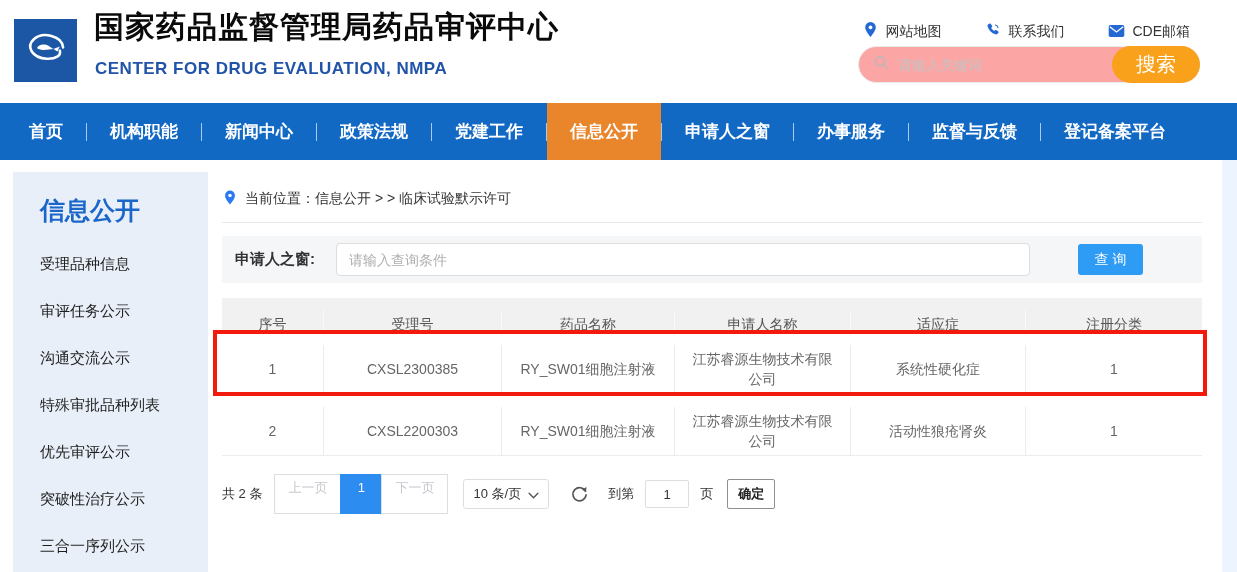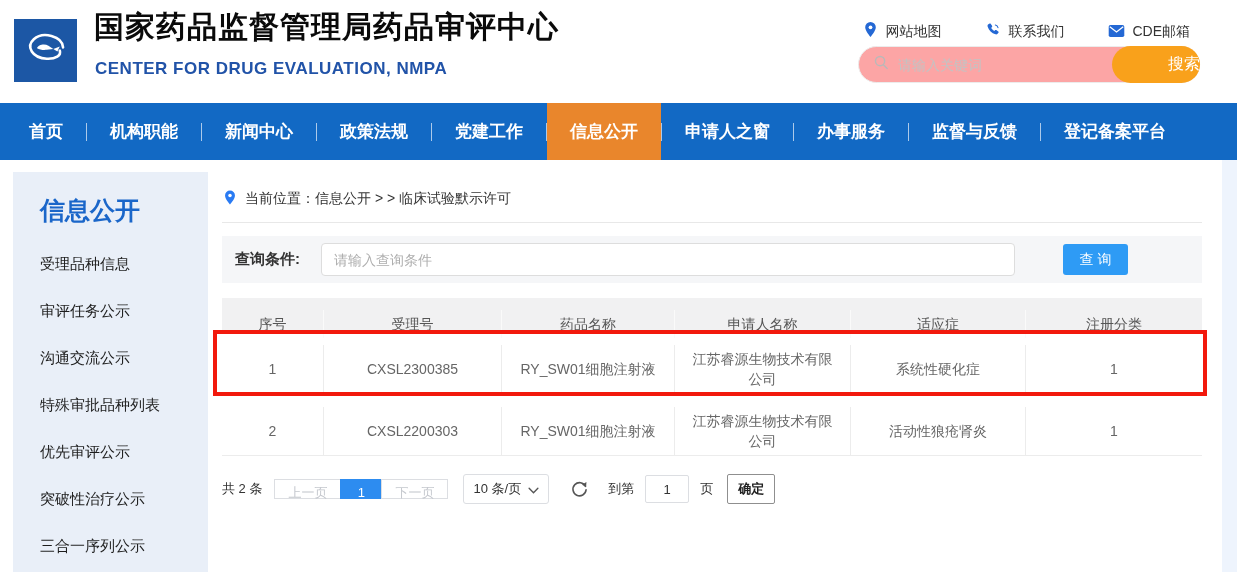--- a/index.html
+++ b/index.html
@@ -19,21 +19,21 @@
     cursor:pointer; white-space:nowrap; }
   .search { position:absolute; right:37px; top:46px; width:342px; height:37px;
     border:1px solid #ececec; border-radius:19px; background:#fca5a5;
     display:flex; align-items:center; }
   .search svg { margin-left:14px; }
   .search input { border:none; outline:none; background:transparent; flex:1;
     padding:0 8px; font-size:14px; color:#333; font-family:inherit; }
   .search input::placeholder { color:#c3c3c3; }
   .search-btn { width:88px; height:37px; margin-right:-1px; border:none;
     border-radius:19px; background:var(--search-orange,#f9a11b); color:#fff;
-    font-size:16px; cursor:pointer; font-family:inherit;text-align:right; }
+    font-size:20px; cursor:pointer; font-family:inherit; }
 
   
   .nav { height:57px; background:var(--nav-blue,#1269c4); display:flex;
     align-items:center; padding-left:6px; }
   .nav-item { color:#fff; font-size:17px; font-weight:bold; padding:0 23px;
     height:57px; line-height:57px; cursor:pointer; white-space:nowrap; }
   .nav-item.active { background:var(--active-orange,#e9862c); }
   .nav-sep { width:1px; height:18px; background:rgba(255,255,255,.65); flex:none; }
 
   
@@ -70,21 +70,21 @@
   .t-row { background:#fff; min-height:60px; border-bottom:1px solid #ececec; }
   .t-row .t-cell { border-right:1px solid #ececec; color:#666; font-size:14px; }
   .t-cell { display:flex; align-items:center; justify-content:center; text-align:center;
     padding:4px 12px; line-height:1.45;margin-top:12px; }
   .t-cell:last-child { border-right:none !important; }
   .red-box { position:absolute; left:-9px; right:-5px; top:32px; height:66px;
     border:4px solid var(--highlight-red,#f2190d); pointer-events:none; z-index:5; }
 
   .pager { display:flex; align-items:center; margin-top:18px; font-size:13px; color:#333; }
   .pg-total { margin-right:12px; white-space:nowrap; }
-  .pg-btn { height:20px; line-height:26px; border:1px solid #dcdee2; background:#fff;
+  .pg-btn { height:40px; line-height:26px; border:1px solid #dcdee2; background:#fff;
     padding:0 13px; font-size:13px; text-align:center; white-space:nowrap; }
   .pg-btn.disabled { color:#c5c8ce; cursor:default; }
   .pg-btn + .pg-btn { margin-left:-1px; }
   .pg-num { background:var(--active-page-blue,#2d8cf0);
     border-color:var(--active-page-blue,#2d8cf0); color:#fff; width:42px; padding:0;
     cursor:pointer; }
   .pg-select { margin-left:15px; height:30px; border:1px solid #dcdee2; border-radius:3px;
     display:flex; align-items:center; gap:7px; padding:0 9px; background:#fff;
     cursor:pointer; white-space:nowrap; }
   .pg-refresh { margin-left:21px; cursor:pointer; display:flex; align-items:center; }
@@ -197,21 +197,21 @@
       <span>
         <svg width="14" height="17" viewBox="0 0 24 26">
             <path d="M12 1a8.5 8.5 0 0 0-8.5 8.5C3.5 15.5 12 25 12 25s8.5-9.5 8.5-15.5A8.5 8.5 0 0 0 12 1z" fill="#2a7bf3"></path>
             <circle cx="12" cy="9.5" r="3" fill="#fff"></circle>
           </svg>
       </span>
       <span>当前位置：信息公开 &gt; &gt; 临床试验默示许可</span>
     </div>
 
     <div class="query-bar">
-      <span class="query-label">查询条件:</span>
+      <span class="query-label">申请人之窗:</span>
       <input class="query-input" placeholder="请输入查询条件" style="">
       <button class="query-btn">查 询</button>
     </div>
 
     <div class="tbl">
       <div class="t-head">
         <div class="t-cell">序号</div>
         <div class="t-cell">受理号</div>
         <div class="t-cell">药品名称</div>
         <div class="t-cell">申请人名称</div>

